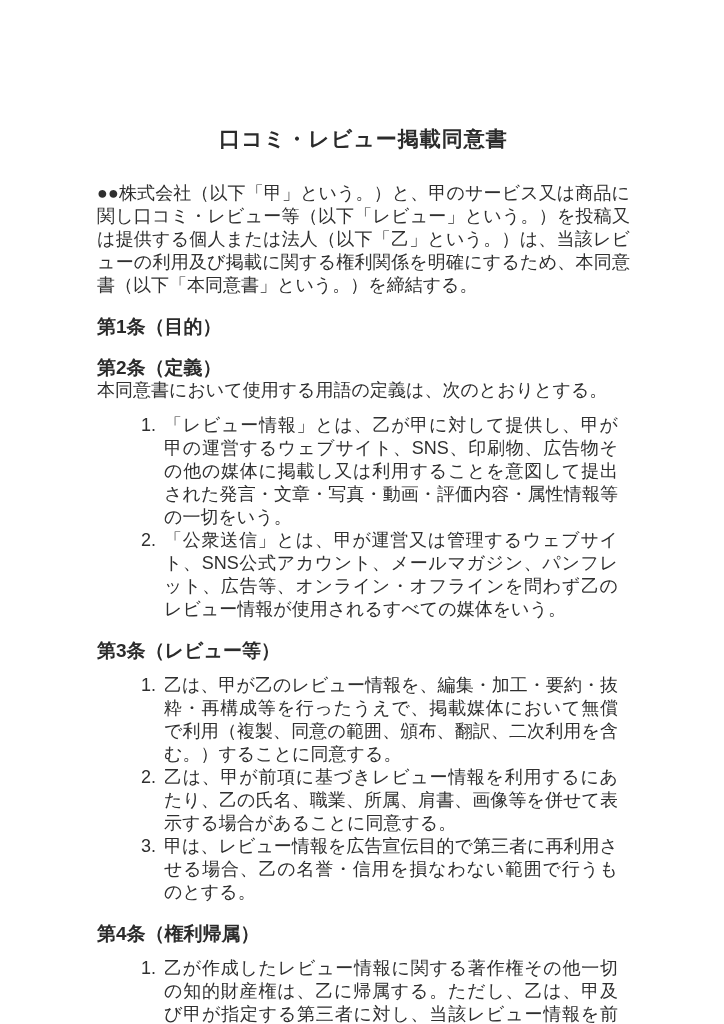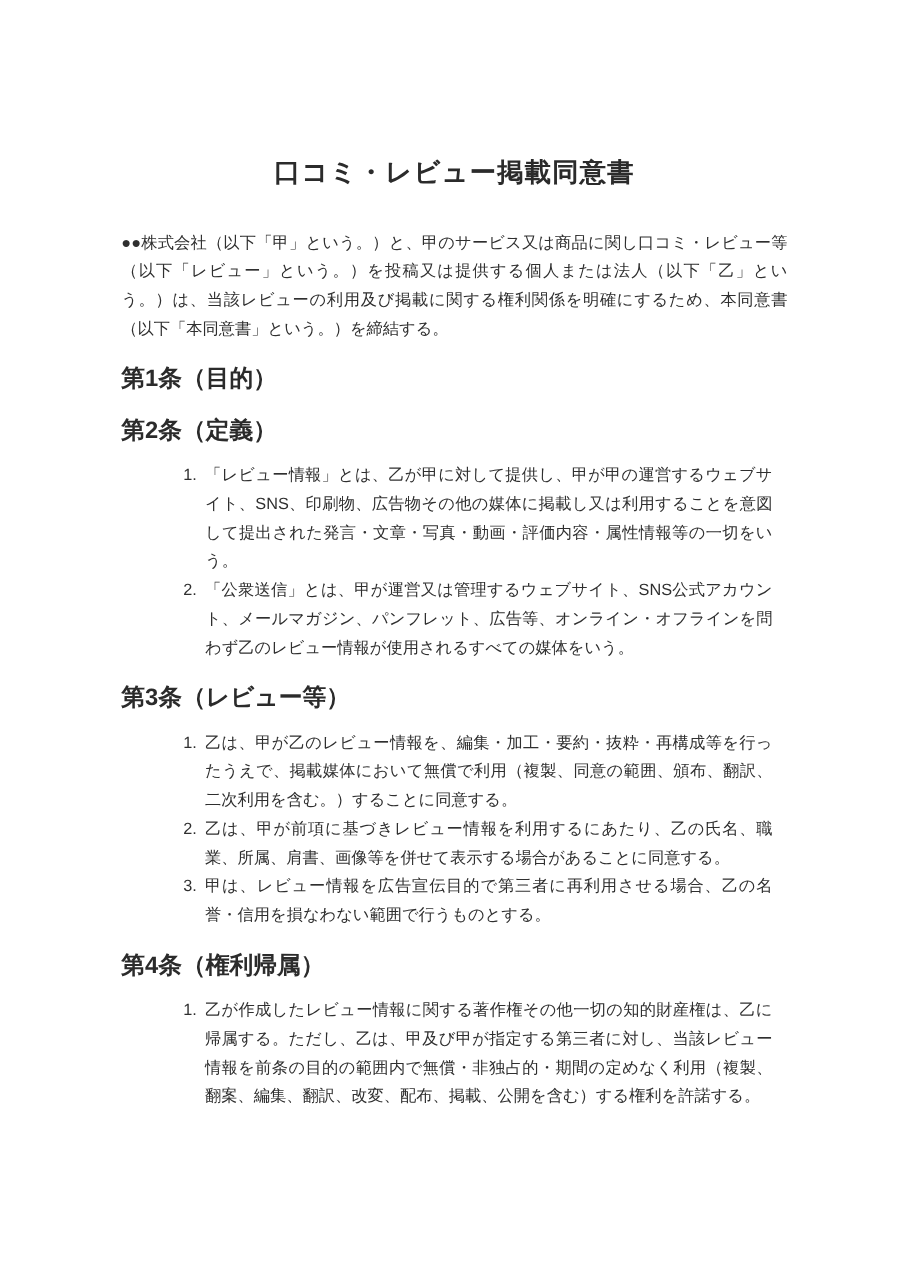--- a/index.html
+++ b/index.html
@@ -27,21 +27,21 @@
     line-height: 26px;
     font-weight: bold;
     text-align: center;
     letter-spacing: 1px;
     margin: 0 0 30px 0;
     color: #2b2b2b;
   }
   .intro,
   .article-body,
   .article-item {
-    font-size: 13px;
+    font-size: 18px;
     line-height: 23px;
     margin: 0;
     text-align: justify;
     text-justify: inter-ideograph;
   }
   .article {
     margin-top: 18px;
   }
   .article-heading {
     font-size: 19px;
@@ -65,20 +65,21 @@
 <div class="page">
   <div class="content">
     <h1 class="doc-title">口コミ・レビュー掲載同意書</h1>
     <p class="intro">●●株式会社（以下「甲」という。）と、甲のサービス又は商品に関し口コミ・レビュー等（以下「レビュー」という。）を投稿又は提供する個人または法人（以下「乙」という。）は、当該レビューの利用及び掲載に関する権利関係を明確にするため、本同意書（以下「本同意書」という。）を締結する。</p>
     <div>
         <section class="article">
           <h2 class="article-heading">第1条（目的）</h2>
         </section>
         <section class="article">
           <h2 class="article-heading">第2条（定義）</h2>
+          <p class="article-body">本同意書において使用する用語の定義は、次のとおりとする。</p>
           <ol class="article-list">
             <li class="article-item">「レビュー情報」とは、乙が甲に対して提供し、甲が甲の運営するウェブサイト、SNS、印刷物、広告物その他の媒体に掲載し又は利用することを意図して提出された発言・文章・写真・動画・評価内容・属性情報等の一切をいう。</li>
             <li class="article-item">「公衆送信」とは、甲が運営又は管理するウェブサイト、SNS公式アカウント、メールマガジン、パンフレット、広告等、オンライン・オフラインを問わず乙のレビュー情報が使用されるすべての媒体をいう。</li>
           </ol>
         </section>
         <section class="article">
           <h2 class="article-heading">第3条（レビュー等）</h2>
           <ol class="article-list">
             <li class="article-item">乙は、甲が乙のレビュー情報を、編集・加工・要約・抜粋・再構成等を行ったうえで、掲載媒体において無償で利用（複製、同意の範囲、頒布、翻訳、二次利用を含む。）することに同意する。</li>
             <li class="article-item">乙は、甲が前項に基づきレビュー情報を利用するにあたり、乙の氏名、職業、所属、肩書、画像等を併せて表示する場合があることに同意する。</li>

